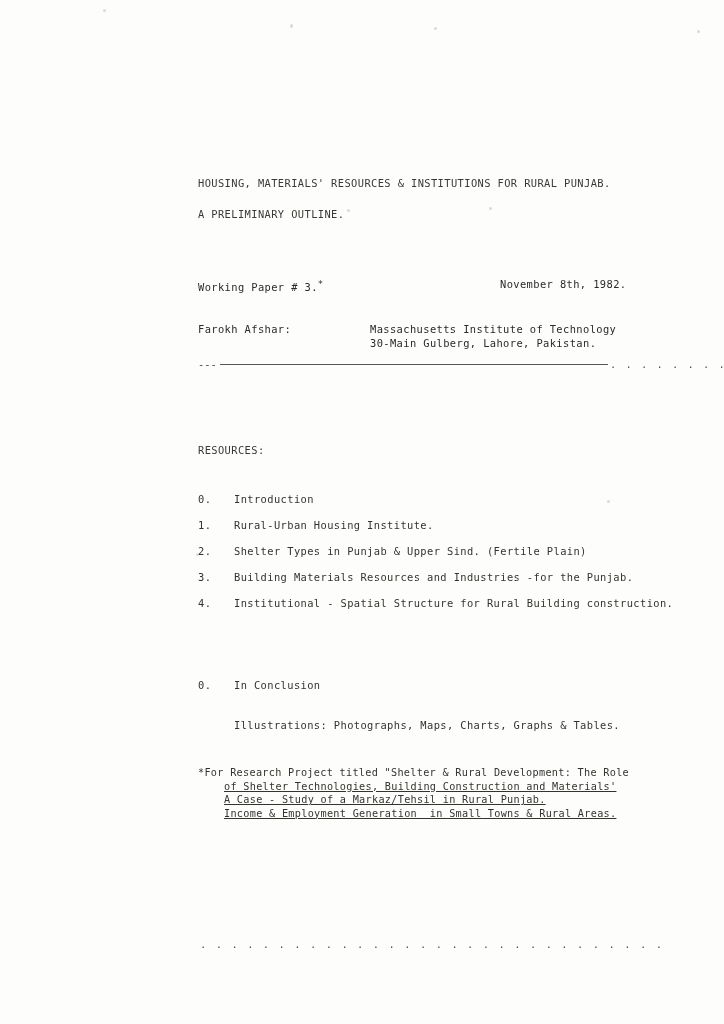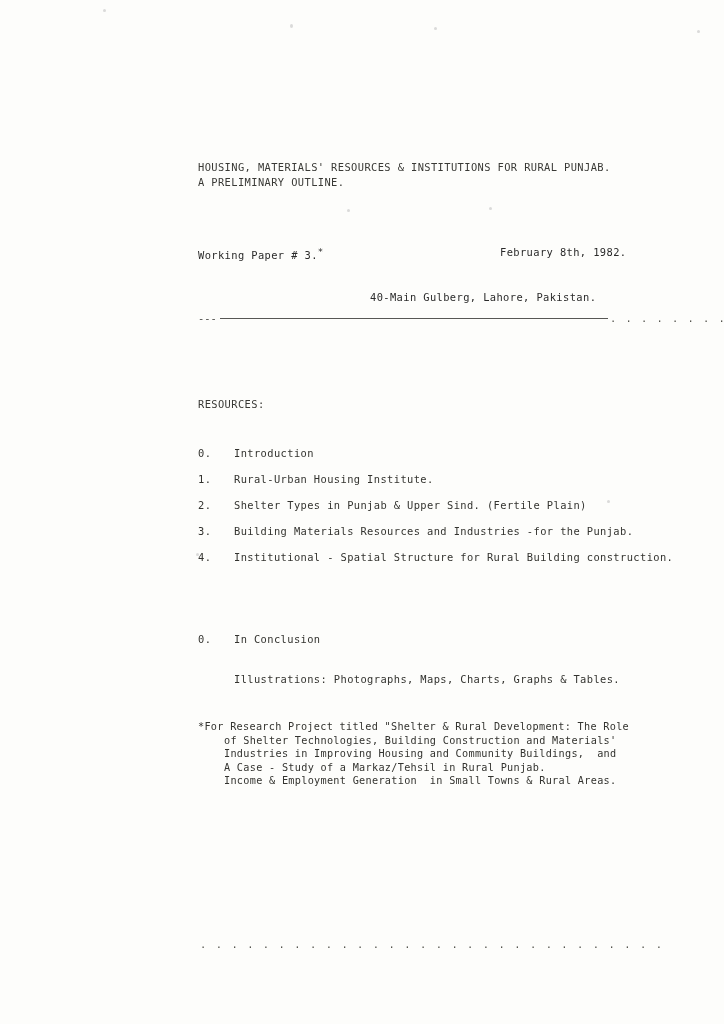--- a/index.html
+++ b/index.html
@@ -34,21 +34,21 @@
     width: 500px;
   }
   .line {
     font-size: 10.4px;
     letter-spacing: .4px;
     line-height: 13.5px;
     white-space: pre;
     color: #33332f;
     filter: contrast(.92);
   }
-  .title-block .line { line-height: 14.5px; }
+  .title-block .line { line-height: 14.5px; margin-top: 16px; }
 
   .blk { position: relative; }
 
   .gap-s { height: 14px; }
   .gap-m { height: 28px; }
   .gap-l { height: 42px; }
 
   .hr {
     height: 0;
     border-top: 1.4px solid #3a3a36;
@@ -93,21 +93,21 @@
   }
   .meta-label { width: 172px; }
 
   .footnote {
     font-size: 10.2px;
     letter-spacing: .3px;
     line-height: 13.6px;
     white-space: pre;
     color: #33332f;
   }
-  .footnote-indent { padding-left: 26px; }
+  .footnote-indent { padding-left: 26px; text-decoration: underline; }
 
   .rule-bottom {
     position: absolute;
     left: 200px;
     top: 938px;
     width: 360px;
     font-size: 10.4px;
     color: #55554f;
     letter-spacing: 1.6px;
     white-space: pre;
@@ -138,28 +138,32 @@
       <div class="line">HOUSING, MATERIALS' RESOURCES &amp; INSTITUTIONS FOR RURAL PUNJAB.</div>
       <div class="line">A PRELIMINARY OUTLINE.</div>
     </div>
 
     <div class="gap-l"></div>
     <div class="gap-s"></div>
 
     <div class="meta-row">
       <span class="meta-label"><span>Working Paper # 3.</span><span class="asterisk">*</span></span>
       <span style="width:130px;"></span>
-      <span>February 8th, 1982.</span>
-    </div>
-
-    <div class="gap-m"></div>
-
+      <span>November 8th, 1982.</span>
+    </div>
+
+    <div class="gap-m"></div>
+
+    <div class="meta-row">
+      <span class="meta-label">Farokh Afshar:</span>
+      <span>Massachusetts Institute of Technology</span>
+    </div>
     <div class="meta-row">
       <span class="meta-label"></span>
-      <span>40-Main Gulberg, Lahore, Pakistan.</span>
+      <span>30-Main Gulberg, Lahore, Pakistan.</span>
     </div>
 
     <div class="gap-s"></div>
 
     <div class="blk" style="height:10px;">
       <div class="hr-dashes">---</div>
       <div class="hr"></div>
       <div class="dotted-tail">. . . . . . . . . . . .</div>
     </div>
 
@@ -206,21 +210,20 @@
     <div class="toc-item">
       <span class="toc-num"></span>
       <span>Illustrations: Photographs, Maps, Charts, Graphs &amp; Tables.</span>
     </div>
 
     <div class="gap-m"></div>
 
     <div>
       <div class="footnote"><span>*</span><span>For Research Project titled "Shelter &amp; Rural Development: The Role</span></div>
       <div class="footnote footnote-indent">of Shelter Technologies, Building Construction and Materials'</div>
-      <div class="footnote footnote-indent">Industries in Improving Housing and Community Buildings,  and</div>
       <div class="footnote footnote-indent">A Case - Study of a Markaz/Tehsil in Rural Punjab.</div>
       <div class="footnote footnote-indent">Income &amp; Employment Generation  in Small Towns &amp; Rural Areas.</div>
     </div>
 
   </div>
 
   <div class="rule-bottom">. . . . . . . . . . . . . . . . . . . . . . . . . . . . . .</div>
 
 </div>
 

